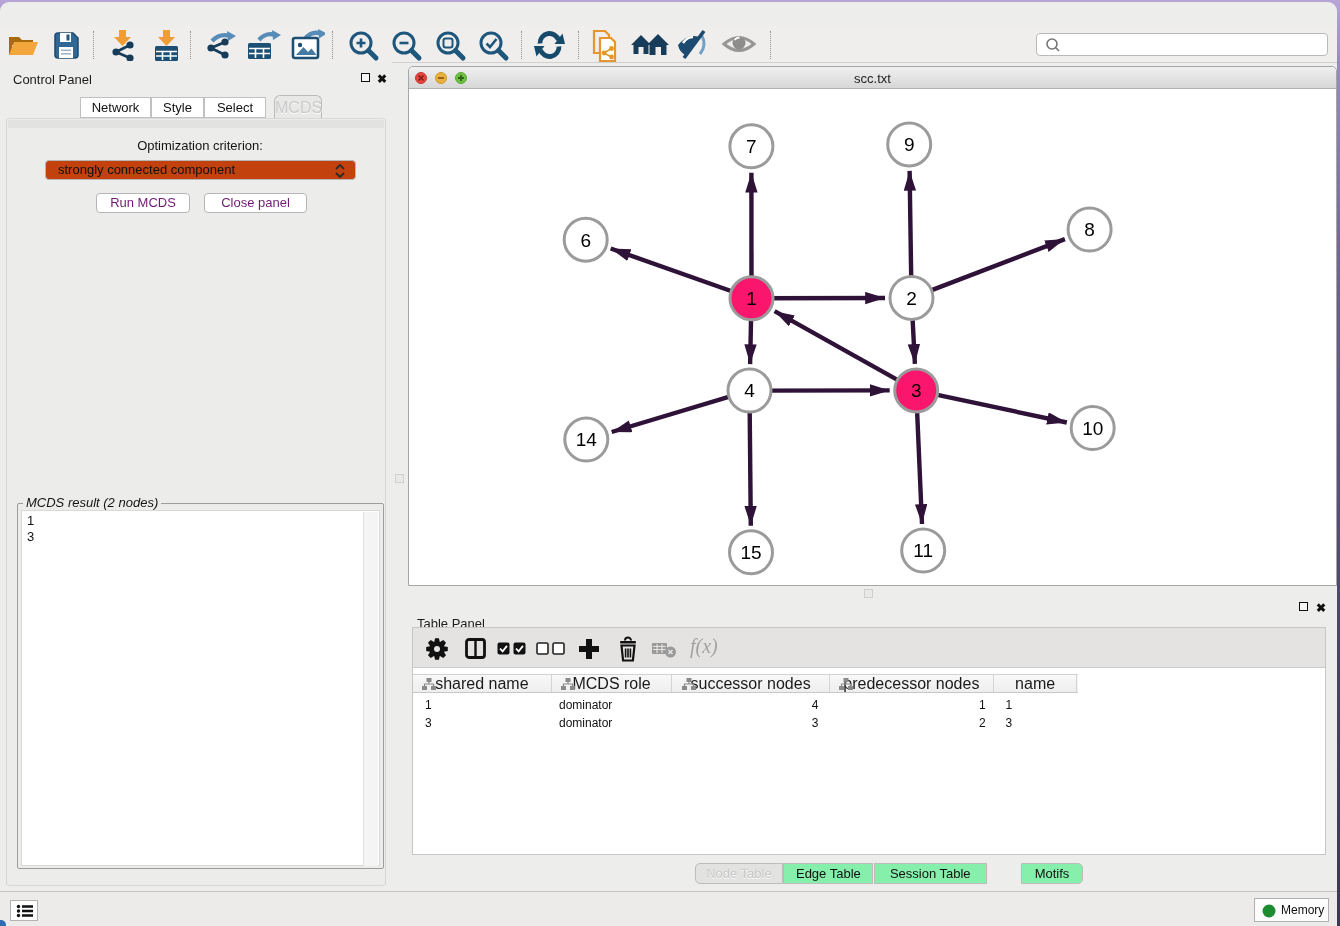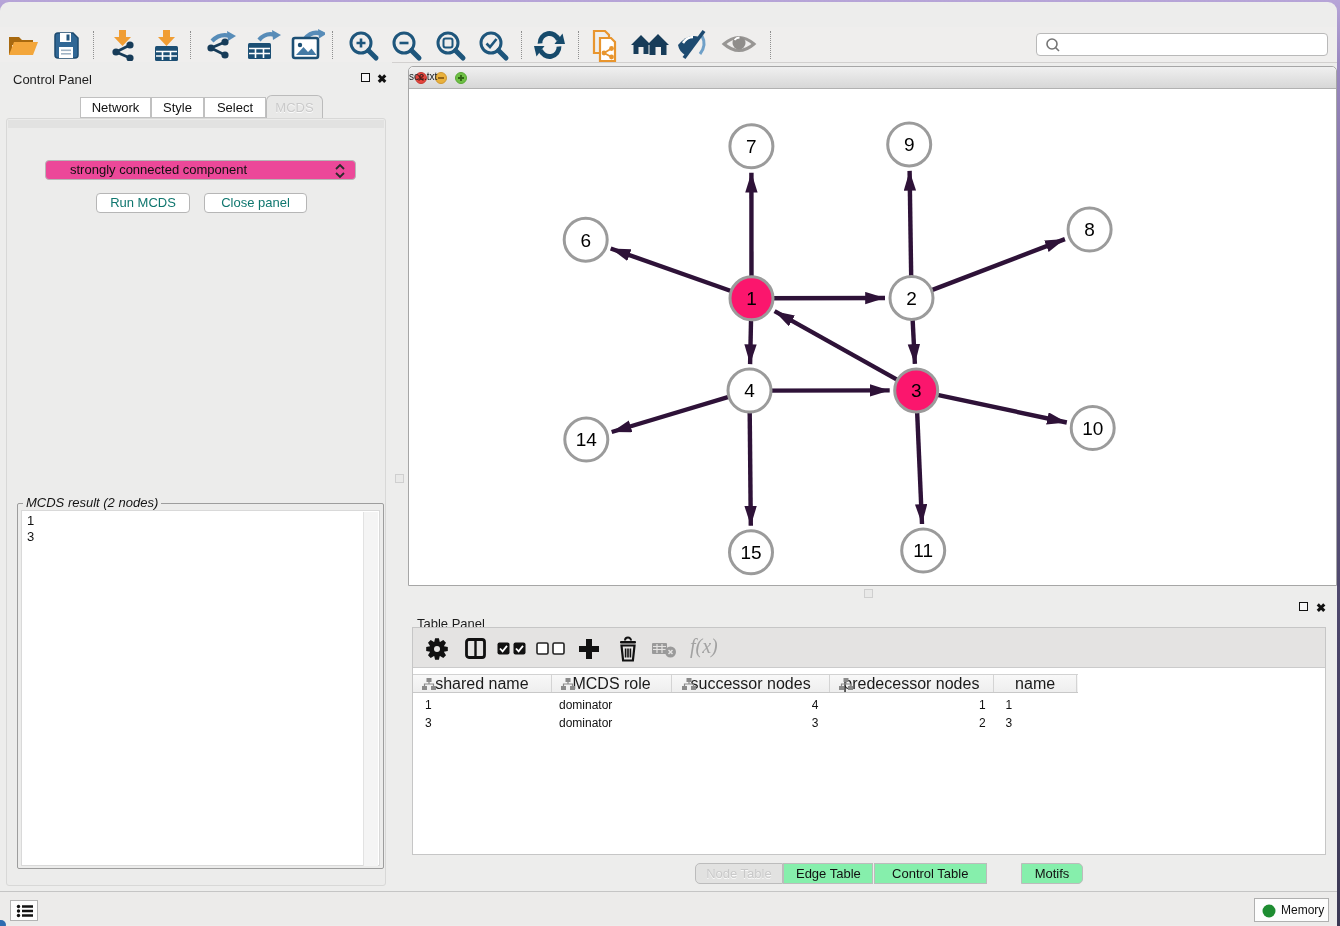--- a/index.html
+++ b/index.html
@@ -20,47 +20,47 @@
 .ticon { position:absolute; top:2px; }
 #search { position:absolute; left:1036px; top:6px; width:292px; height:23px;
   background:#fff; border:1px solid #b9b9b9; border-radius:4px; }
 
 #cpanel { position:absolute; left:0; top:60px; width:392px; height:830px; background:#ededec; }
 #cphead { position:absolute; left:13px; top:10px; font-size:13px; color:#1d1d1d; }
 .phicon-sq { position:absolute; width:9px; height:9px; border:1.6px solid #111; background:#f7f7f7; }
 .phicon-x { position:absolute; font-size:12px; font-weight:bold; color:#111; }
 .tabbtn { position:absolute; top:35px; height:21px; background:#fff; border:1px solid #c0c0c0;
   font-size:13px; color:#111; text-align:center; line-height:19px; }
-#tab-mcds { position:absolute; left:266px; top:33px; width:57px; height:24px;
+#tab-mcds { position:absolute; left:274px; top:33px; width:48px; height:24px;
   background:#e8e8e7; border:1px solid #bbb; border-bottom:none; border-radius:6px 6px 0 0;
-  font-size:13px; color:#cacaca; text-shadow:0 1px 0 #fbfbfb; text-align:center; line-height:23px; }
+  font-size:16px; color:#cacaca; text-shadow:0 1px 0 #fbfbfb; text-align:center; line-height:23px; }
 #cpcontent { position:absolute; left:6px; top:56px; width:380px; height:768px;
   background:#ececeb; border:1px solid #d8d8d7; border-radius:3px; }
 #cpcontent .band { position:absolute; left:1px; top:1px; width:376px; height:8px; background:#e2e2e1; }
 #optlabel { position:absolute; left:4px; top:19px; width:100%; text-align:center; font-size:13px; color:#141414; }
-#combo { position:absolute; left:38px; top:41px; width:311px; height:20px; background:#ec4899;
-  border:1px solid #b6b6b6; border-radius:4px; font-size:13px; color:#111; line-height:18px; padding-left:24px; }
+#combo { position:absolute; left:38px; top:41px; width:311px; height:20px; background:#c2410c;
+  border:1px solid #b6b6b6; border-radius:4px; font-size:13px; color:#111; line-height:18px; padding-left:12px; }
 .btn { position:absolute; top:74px; height:20px; background:#fff; border:1px solid #b6b6b6;
-  border-radius:4px; font-size:13px; color:#0f766e; text-align:center; line-height:18px; }
+  border-radius:4px; font-size:13px; color:#701a75; text-align:center; line-height:18px; }
 #fieldset { position:absolute; left:10px; top:384px; width:367px; height:366px;
   border:1px solid #9d9d9d; border-radius:2px; }
 #fieldlegend { position:absolute; left:5px; top:-9px; background:#ececeb; padding:0 3px;
   font-size:13px; color:#141414;font-style:italic; }
 #resultbox { position:absolute; left:3px; top:6px; width:359px; height:356px; background:#fff;
   border:1px solid #d9d9d9; font-size:13px; color:#111; line-height:16px; padding:2px 0 0 5px; }
 #resultsb { position:absolute; right:1px; top:1px; width:15px; height:354px; background:#f4f4f4;
   border-left:1px solid #e2e2e2; }
 
 #netwin { position:absolute; left:408px; top:64px; width:929px; height:520px;
   border:1px solid #a6a6a6; border-radius:5px 5px 0 0; background:#fff; }
 #nettb { position:absolute; left:0; top:0; width:927px; height:22px;
   background:linear-gradient(to bottom,#f0f0f0,#d7d7d7); border-bottom:1px solid #b1b1b1;
   border-radius:5px 5px 0 0; }
 .mac { position:absolute; top:5px; width:12px; height:12px; border-radius:50%; }
-#nettitle { position:absolute; top:4px; width:100%; text-align:left; font-size:10px; color:#222; }
+#nettitle { position:absolute; top:4px; width:100%; text-align:center; font-size:13px; color:#222; }
 #canvas { position:absolute; left:0; top:22px; width:927px; height:496px; background:#fff; }
 
 #tpanel { position:absolute; left:392px; top:594px; width:945px; height:296px; background:#ededec; }
 #tphead { position:absolute; left:25px; top:4px; font-size:13px; color:#1d1d1d;margin-top:16px; }
 #tbox { position:absolute; left:20px; top:31px; width:914px; height:228px; background:#fff;
   border:1px solid #c6c6c6; }
 #ttoolbar { position:absolute; left:0; top:0; width:912px; height:40px; background:#e4e3e2;
   border-bottom:1px solid #cbcbcb; }
 #thead { position:absolute; left:0px; top:46px; width:665px; height:19px;
   background:linear-gradient(to bottom,#f8f8f8,#eeeeee);
@@ -200,20 +200,21 @@
   <div id="cpanel">
     <div id="cphead">Control Panel</div>
     <div class="phicon-sq" style="left:361px; top:11px"></div>
     <div class="phicon-x" style="left:377px; top:10px">✖</div>
     <div class="tabbtn" style="left:80px; width:71px">Network</div>
     <div class="tabbtn" style="left:151px; width:53px">Style</div>
     <div class="tabbtn" style="left:204px; width:62px">Select</div>
     <div id="tab-mcds">MCDS</div>
     <div id="cpcontent">
       <div class="band"></div>
+      <div id="optlabel">Optimization criterion:</div>
       <div id="combo">strongly connected component<svg style="position:absolute;right:9px;top:2px" width="12" height="16">
       <path d="M2 6 L6 2 L10 6 M2 10 L6 14 L10 10" fill="none" stroke="#2b2b2b" stroke-width="1.8"></path>
           </svg></div>
       <div class="btn" style="left:89px; width:94px">Run MCDS</div>
       <div class="btn" style="left:197px; width:103px">Close panel</div>
       <div id="fieldset">
         <div id="fieldlegend">MCDS result (2 nodes)</div>
         <div id="resultbox">1<br>3<div id="resultsb"></div></div>
       </div>
     </div>
@@ -362,21 +363,21 @@
       <div class="trow" style="top:85.6px">
           <div class="tcell" style="left:12px;width:120px">3</div>
         <div class="tcell" style="left:146px;width:110px">dominator</div>
         <div class="tcell" style="left:259.5px;width:146px;text-align:right">3</div>
         <div class="tcell" style="left:416.7px;width:156px;text-align:right">2</div>
         <div class="tcell" style="left:592.6px;width:80px">3</div>
         </div>
     </div>
     <div class="btab" id="btab-node" style="left:302.6px;width:88.7px">Node Table</div>
     <div class="btab" style="left:391.3px;width:90.2px">Edge Table</div>
-    <div class="btab" style="left:481.5px;width:113.5px">Control Table</div>
+    <div class="btab" style="left:481.5px;width:113.5px">Session Table</div>
     <div class="btab" id="btab-motif" style="left:629px;width:62px">Motifs</div>
   </div>
   <div id="statusbar">
     <div id="listbtn">
         <svg style="position:absolute;left:5px;top:3px" width="18" height="14">
       <circle cx="2.5" cy="2.5" r="1.7" fill="#111"></circle>
           <circle cx="2.5" cy="7" r="1.7" fill="#111"></circle>
           <circle cx="2.5" cy="11.5" r="1.7" fill="#111"></circle>
       <path d="M6 2.5 h11 M6 7 h11 M6 11.5 h11" stroke="#111" stroke-width="2.6"></path>
     </svg>

